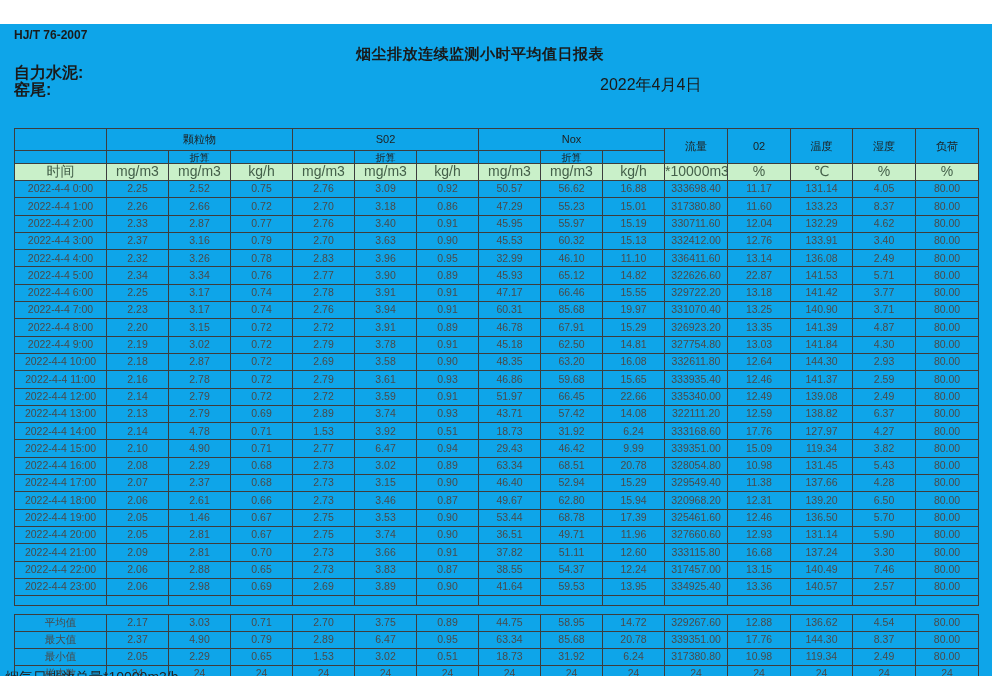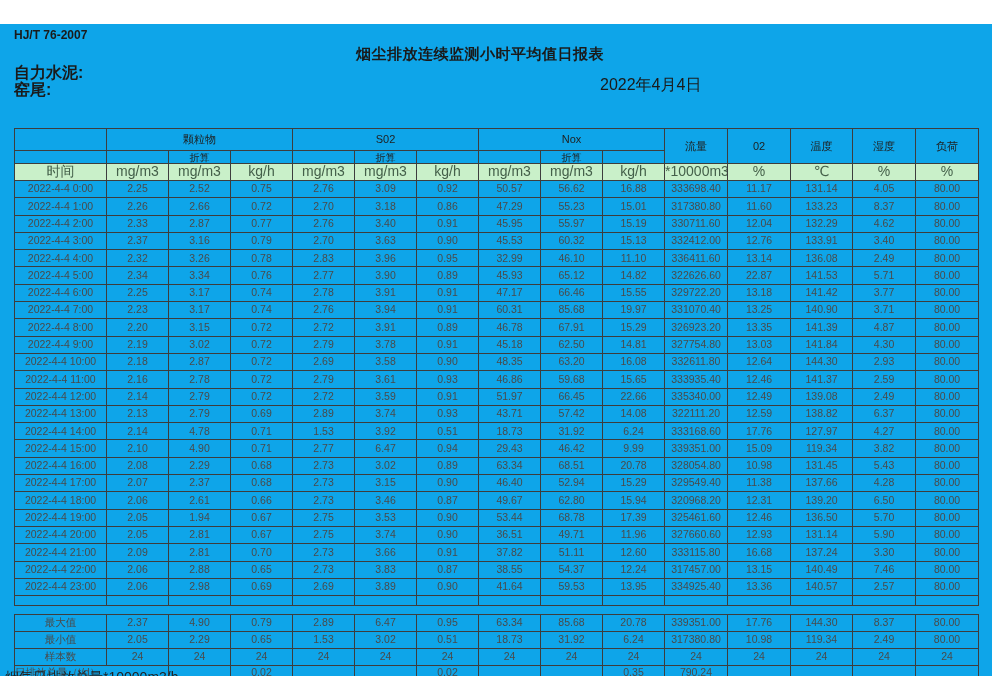--- a/index.html
+++ b/index.html
@@ -422,21 +422,21 @@
             <td>15.94</td>
             <td>320968.20</td>
             <td>12.31</td>
             <td>139.20</td>
             <td>6.50</td>
             <td>80.00</td>
           </tr>
           <tr class="datarow">
             <td>2022-4-4 19:00</td>
             <td>2.05</td>
-            <td>1.94</td>
+            <td>1.46</td>
             <td>0.67</td>
             <td>2.75</td>
             <td>3.53</td>
             <td>0.90</td>
             <td>53.44</td>
             <td>68.78</td>
             <td>17.39</td>
             <td>325461.60</td>
             <td>12.46</td>
             <td>136.50</td>
@@ -545,20 +545,37 @@
         <col style="width:62px">
           <col style="width:62px">
           <col style="width:62px">
         <col style="width:63px">
           <col style="width:63px">
           <col style="width:62px">
           <col style="width:63px">
           <col style="width:63px">
       </colgroup>
       <tbody id="summary-body">
+          <tr class="sumrow">
+            <td class="label">平均值</td>
+            <td>2.17</td>
+            <td>3.03</td>
+            <td>0.71</td>
+            <td>2.70</td>
+            <td>3.75</td>
+            <td>0.89</td>
+            <td>44.75</td>
+            <td>58.95</td>
+            <td>14.72</td>
+            <td>329267.60</td>
+            <td>12.88</td>
+            <td>136.62</td>
+            <td>4.54</td>
+            <td>80.00</td>
+          </tr>
           <tr class="sumrow">
             <td class="label">最大值</td>
             <td>2.37</td>
             <td>4.90</td>
             <td>0.79</td>
             <td>2.89</td>
             <td>6.47</td>
             <td>0.95</td>
             <td>63.34</td>
             <td>85.68</td>

